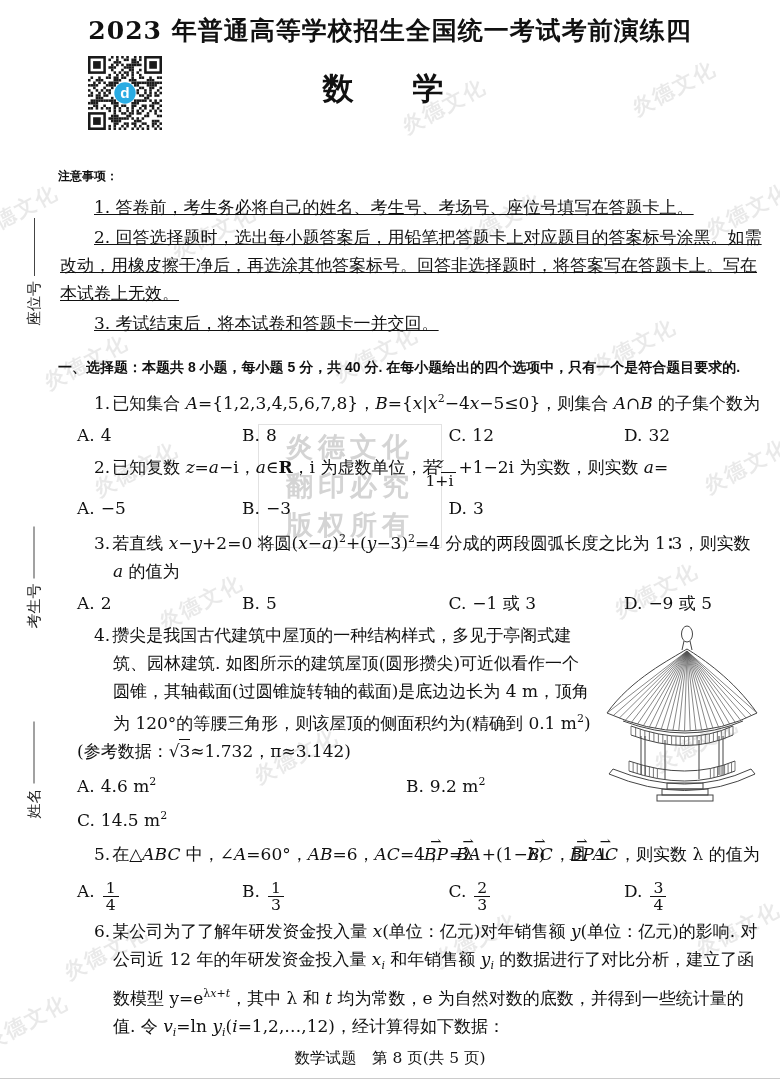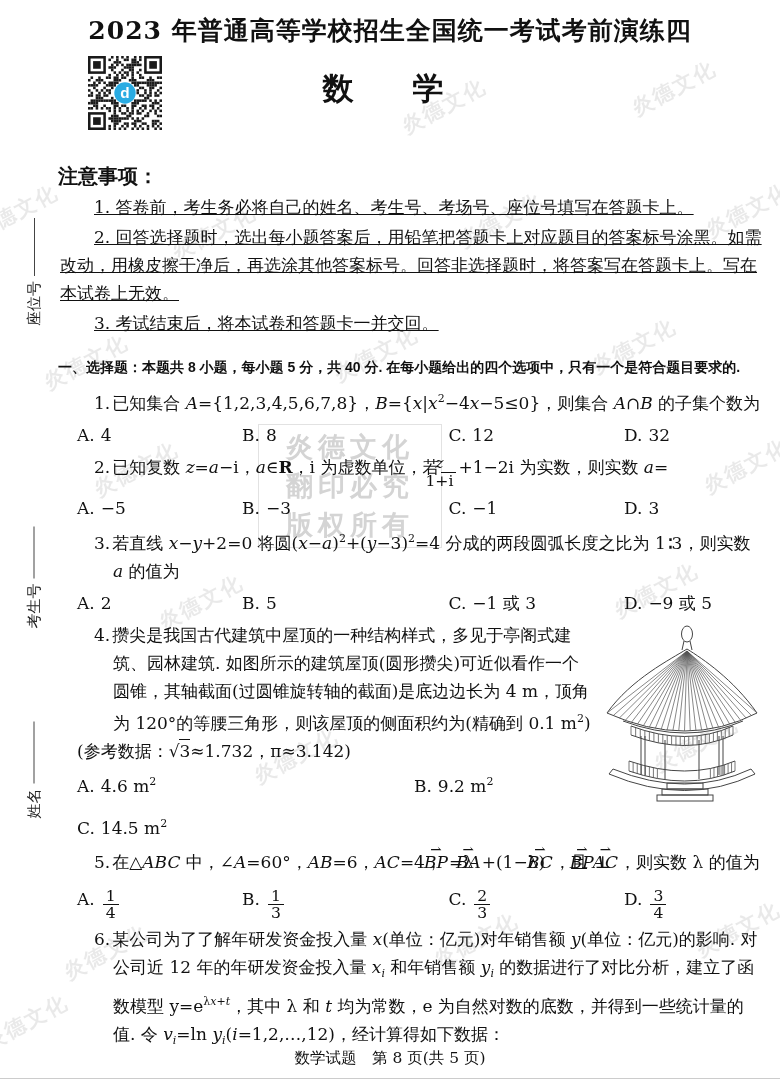--- a/index.html
+++ b/index.html
@@ -20,29 +20,29 @@
   .mlabel .ml-line{display:inline-block;height:1px;background:#444;margin-left:5px;}
   
   .title{position:absolute;top:14px;left:0;width:100%;text-align:center;margin:0;z-index:1;
       font-size:25px;font-weight:bold;letter-spacing:1px;}
   .subject{position:absolute;top:68px;left:0;width:100%;text-align:center;margin:0;z-index:1;
       font-size:31px;font-weight:bold;letter-spacing:14px;font-family:"Liberation Sans",sans-serif;}
   .qr{position:absolute;left:88px;top:56px;width:74px;height:74px;z-index:1;}
   
   .content{position:absolute;left:58px;top:162px;width:707px;z-index:1;line-height:28px;}
   .bold-sans{font-family:"Liberation Sans",sans-serif;font-weight:bold;}
-  .notice-heading{font-size:20px;margin-bottom:3px;}
+  .notice-heading{font-size:12px;margin-bottom:3px;}
   .notice-item{margin:2px;text-indent:2em;text-decoration:underline;}
   .section-heading{margin-top:16px;margin-bottom:2px;font-size:14px;line-height:29px;}
   .question{margin-top:3px;}
   .stem{padding-left:19px;text-indent:-19px;margin-left:36px;}
   .qnum{padding-right:2px;}
   .options{display:grid;padding-left:19px;margin-top:3px;line-height:30px;}
   .cols4{grid-template-columns:24% 30% 25.5% 20.5%;}
-  .cols2{grid-template-columns:64% 36%;gap:8px;}
+  .cols2{grid-template-columns:64% 36%;}
   .opt-label{padding-right:6px;}
   i{font-family:"DejaVu Serif","Liberation Serif",serif;}
   sup{font-size:11px;} sub{font-size:11px;}
   
   .frac{display:inline-block;vertical-align:-0.85em;text-align:center;line-height:1.06;
         font-size:0.92em;margin:0 2px;}
   .frac .fn{display:block;padding:0 3px;}
   .frac .fd{display:block;border-top:1px solid #111;padding:0 3px;}
   
   .vec{display:inline-block;position:relative;margin:0 1px;padding-top:2px;}
@@ -433,21 +433,20 @@
         <span><span class="opt-label">C.</span><span>12</span></span>
         <span><span class="opt-label">D.</span><span>32</span></span>
       </div>
     </div>
 
     <div class="question">
       <div class="stem"><span class="qnum">2.</span><span>已知复数 <i>z</i>=<i>a</i>−i，<i>a</i>∈<b>R</b>，i 为虚数单位，若<span class="frac"><span class="fn"><i>z</i></span><span class="fd">1+i</span></span>+1−2i 为实数，则实数 <i>a</i>=</span></div>
       <div class="options cols4">
         <span><span class="opt-label">A.</span><span>−5</span></span>
         <span><span class="opt-label">B.</span><span>−3</span></span>
-        <span><span class="opt-label">C.</span><span>−1</span></span>
         <span><span class="opt-label">D.</span><span>3</span></span>
       </div>
     </div>
 
     <div class="question">
       <div class="stem"><span class="qnum">3.</span><span>若直线 <i>x</i>−<i>y</i>+2=0 将圆(<i>x</i>−<i>a</i>)<sup>2</sup>+(<i>y</i>−3)<sup>2</sup>=4 分成的两段圆弧长度之比为 1∶3，则实数 <i>a</i> 的值为</span></div>
       <div class="options cols4">
         <span><span class="opt-label">A.</span><span>2</span></span>
         <span><span class="opt-label">B.</span><span>5</span></span>
         <span><span class="opt-label">C.</span><span>−1 或 3</span></span>

